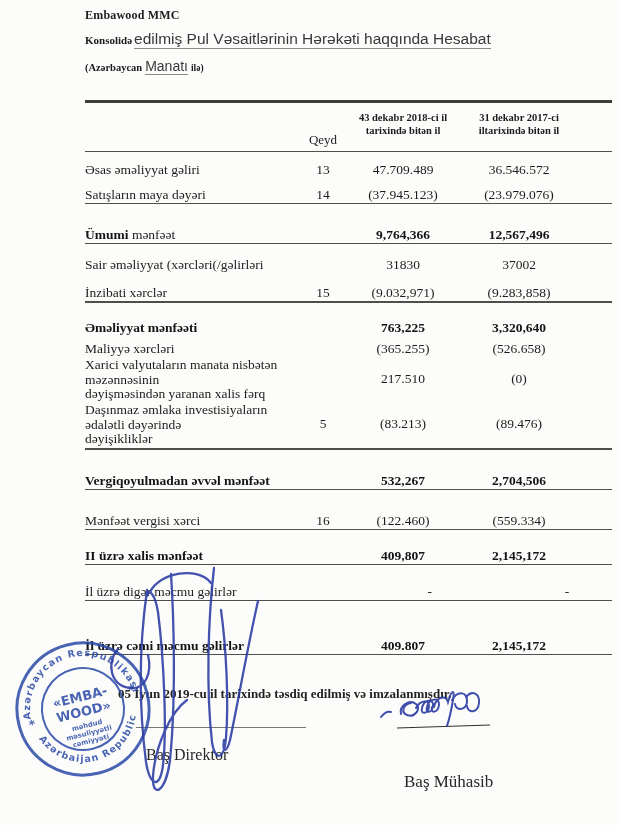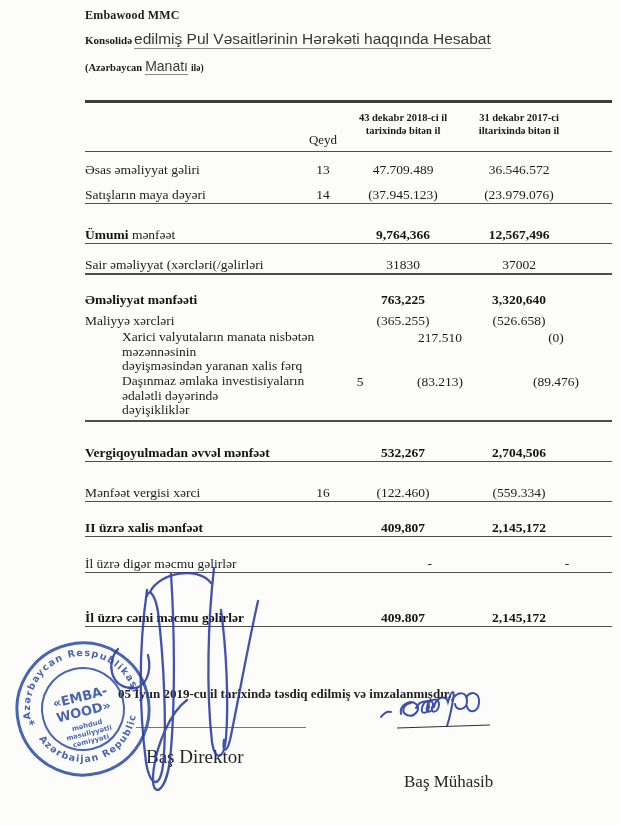--- a/index.html
+++ b/index.html
@@ -24,21 +24,21 @@
   .thead{height:52px;border-top:3px solid #3d3d3b;border-bottom:1px solid #4e4e4c;
          box-sizing:border-box;display:flex;}
   .tr{display:flex;box-sizing:border-box;align-items:flex-end;}
   .td-label{width:218px;padding-right:4px;box-sizing:border-box;}
   .td-qeyd{width:40px;text-align:center;}
   .td-v18{width:120px;text-align:center;white-space:nowrap;}
   .td-v17{width:112px;text-align:center;white-space:nowrap;}
   .tr,.td-label,.td-qeyd,.td-v18,.td-v17{font-size:13.5px;line-height:16px;}
   .bold{font-weight:bold;color:#141414;}
   .ml{white-space:pre-line;line-height:14.5px;}
-  .va-bottom{align-items:flex-start;margin-left:37px;}
+  .va-bottom{align-items:center;}
   .va-bottom .td-qeyd,.va-bottom .td-v18,.va-bottom .td-v17{padding-bottom:2px;}
   .th-qeyd{width:40px;display:flex;align-items:flex-end;justify-content:center;
            font-size:13px;padding-bottom:3px;box-sizing:border-box;}
   .th-col{font-size:10.5px;font-weight:bold;text-align:center;line-height:13px;
           padding-top:8px;white-space:pre-line;box-sizing:border-box;}
   .th-18{width:120px;} .th-17{width:112px;}
   .th-spacer{width:218px;}
   
   .r0{height:26px;padding-top:6px;} .r1{height:25px;padding-top:2px;}
   .r2{height:39px;padding-top:11px;}
@@ -48,21 +48,21 @@
   .r9{height:39px;padding-top:11px;}
   .r10{height:39px;padding-top:12px;}
   .r11{height:34px;padding-top:9px;}
   .r12{height:35px;padding-top:10px;gap:44px;}
   .r13{height:53px;padding-top:22px;}
   
   .approval{position:absolute;left:118px;top:686px;width:470px;font-size:13px;
             font-weight:600;color:#222;}
   .sig-line-left{position:absolute;left:136px;top:727px;width:170px;height:0;
                  border-top:1.4px solid #777773;}
-  .label-director{position:absolute;left:146px;top:746px;font-size:19px;color:#262626;}
+  .label-director{position:absolute;left:146px;top:746px;font-size:16px;color:#262626;}
   .label-accountant{position:absolute;left:404px;top:772px;font-size:17px;color:#262626;}
   .sig-underline-right{position:absolute;left:397px;top:726px;width:93px;height:0;
                        border-top:1.6px solid #30302e;transform:rotate(-2deg);}
   
   .overlay{position:absolute;left:0;top:0;width:620px;height:825px;pointer-events:none;}
   .overlay text{font-family:"DejaVu Sans", sans-serif;}
 </style>
 </head>
 <body>
 
@@ -112,20 +112,26 @@
         <div class="td-v17 bold">12,567,496</div>
       </div>
     </div>
 
     <div class="sec thick">
       <div class="tr r3">
         <div class="td-label">Sair əməliyyat (xərcləri(/gəlirləri</div>
         <div class="td-qeyd"></div>
         <div class="td-v18">31830</div>
         <div class="td-v17">37002</div>
+      </div>
+      <div class="tr r4">
+        <div class="td-label">İnzibati xərclər</div>
+        <div class="td-qeyd">15</div>
+        <div class="td-v18">(9.032,971)</div>
+        <div class="td-v17">(9.283,858)</div>
       </div>
     </div>
 
     <div class="sec thick">
       <div class="tr r5">
         <div class="td-label bold">Əməliyyat mənfəəti</div>
         <div class="td-qeyd"></div>
         <div class="td-v18 bold">763,225</div>
         <div class="td-v17 bold">3,320,640</div>
       </div>

